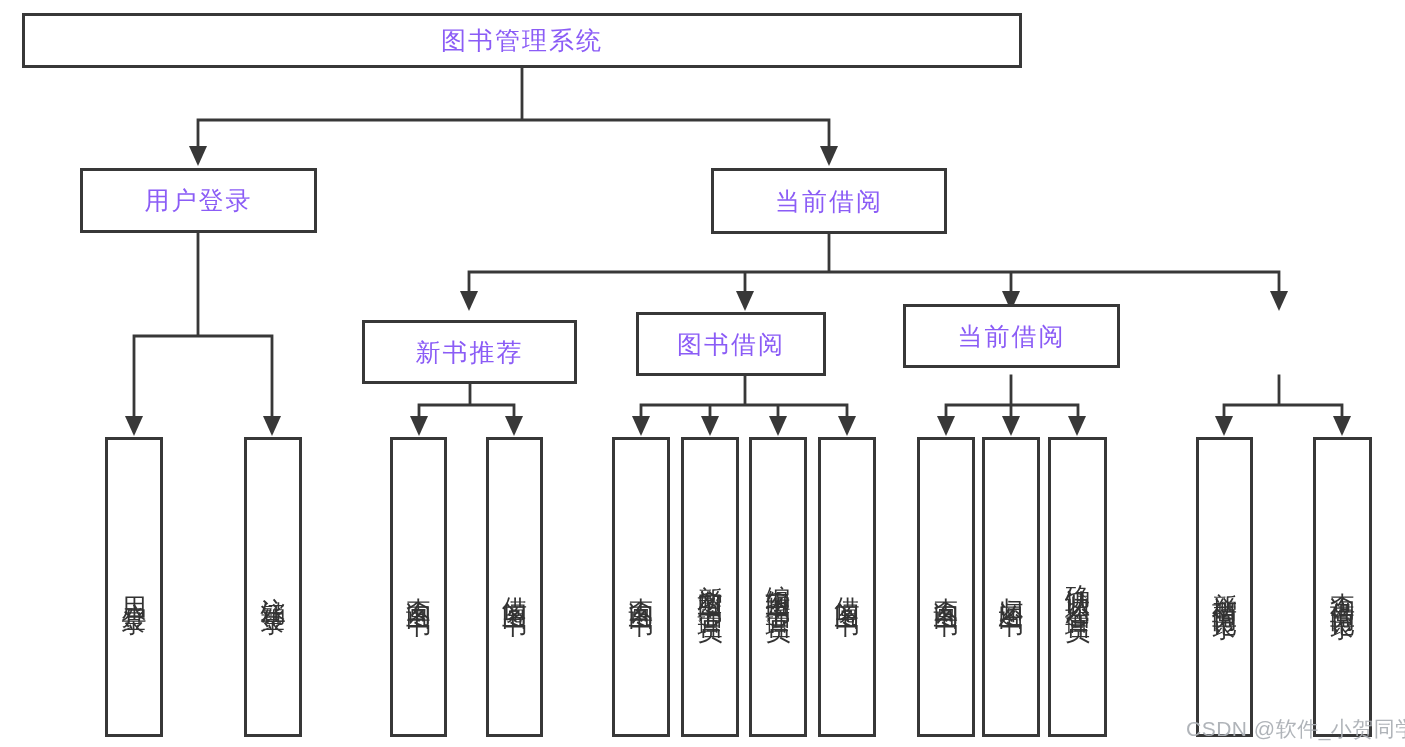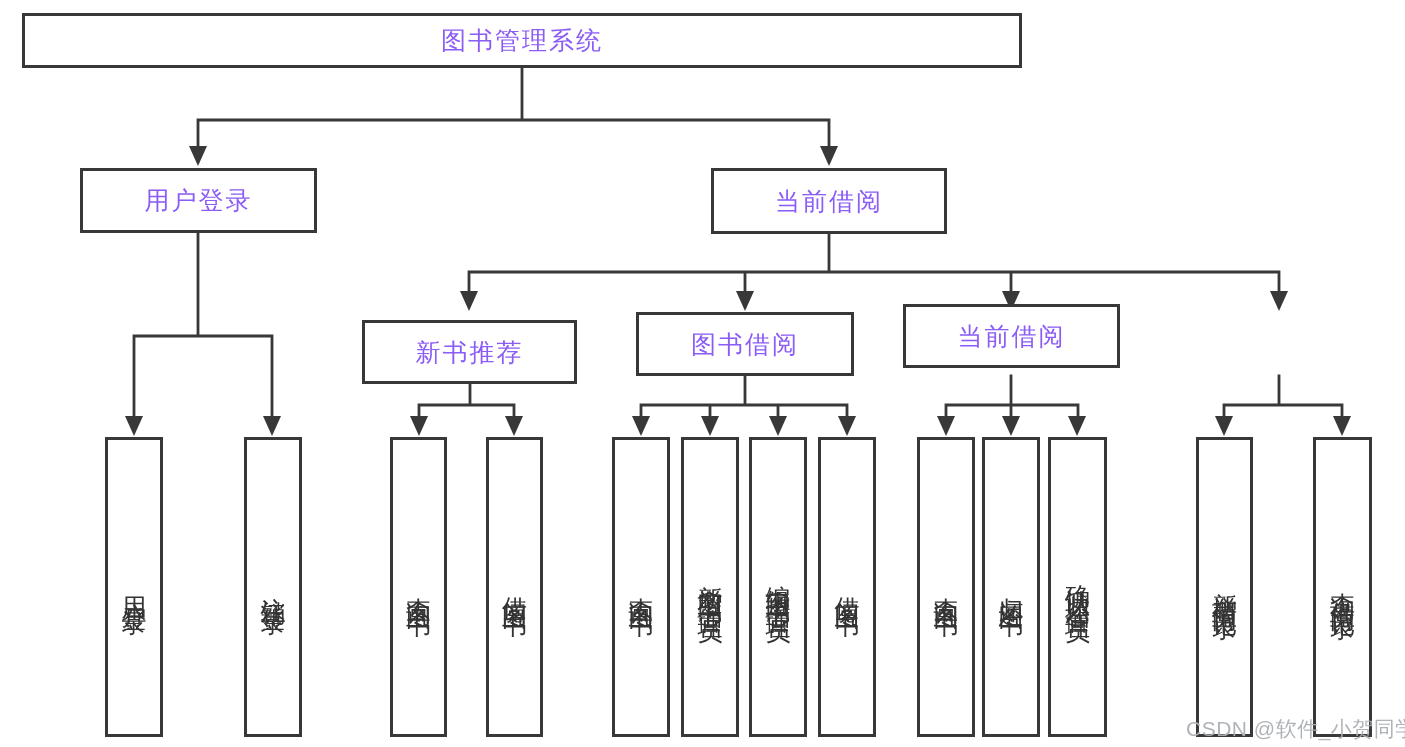--- a/index.html
+++ b/index.html
@@ -97,21 +97,21 @@
   <div class="box" style="left:80px;top:168px;width:237px;height:65px">
     <span class="h-label">用户登录</span>
   </div>
   <div class="box" style="left:711px;top:168px;width:236px;height:66px">
     <span class="h-label">当前借阅</span>
   </div>
 
   <div class="box" style="left:362px;top:320px;width:215px;height:64px">
     <span class="h-label">新书推荐</span>
   </div>
-  <div class="box" style="left:636px;top:312px;width:218px;height:64px">
+  <div class="box" style="left:636px;top:312px;width:190px;height:64px">
     <span class="h-label">图书借阅</span>
   </div>
   <div class="box" style="left:903px;top:304px;width:217px;height:64px">
     <span class="h-label">当前借阅</span>
   </div>
 
   <div class="box leaf" style="left:105px;width:58px">
     <span class="v-label">用户登录</span>
   </div>
   <div class="box leaf" style="left:244px;width:58px">

